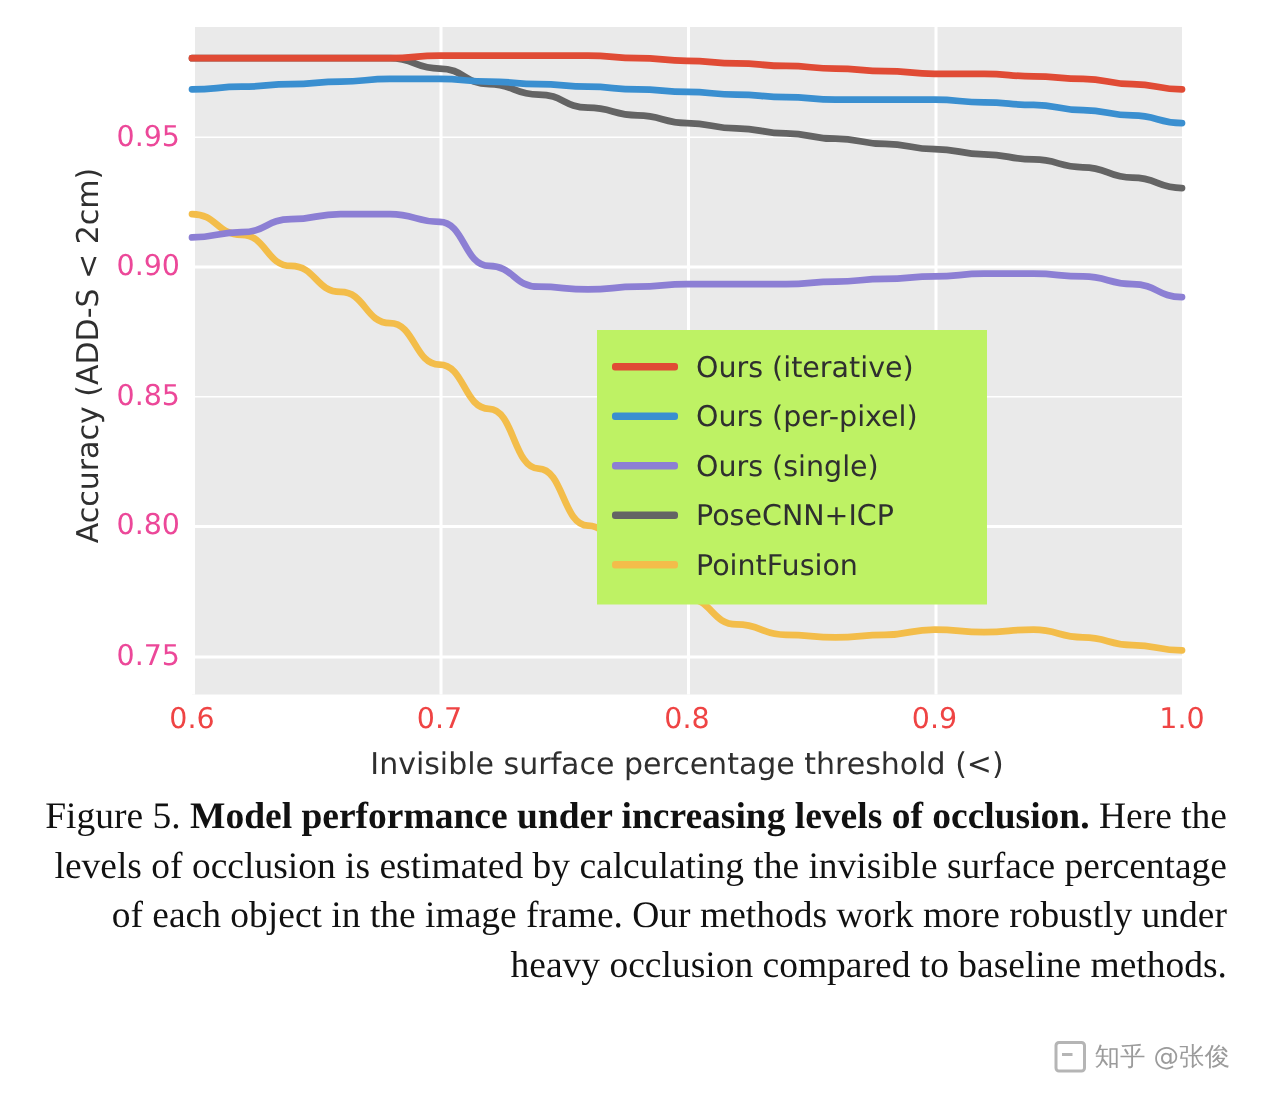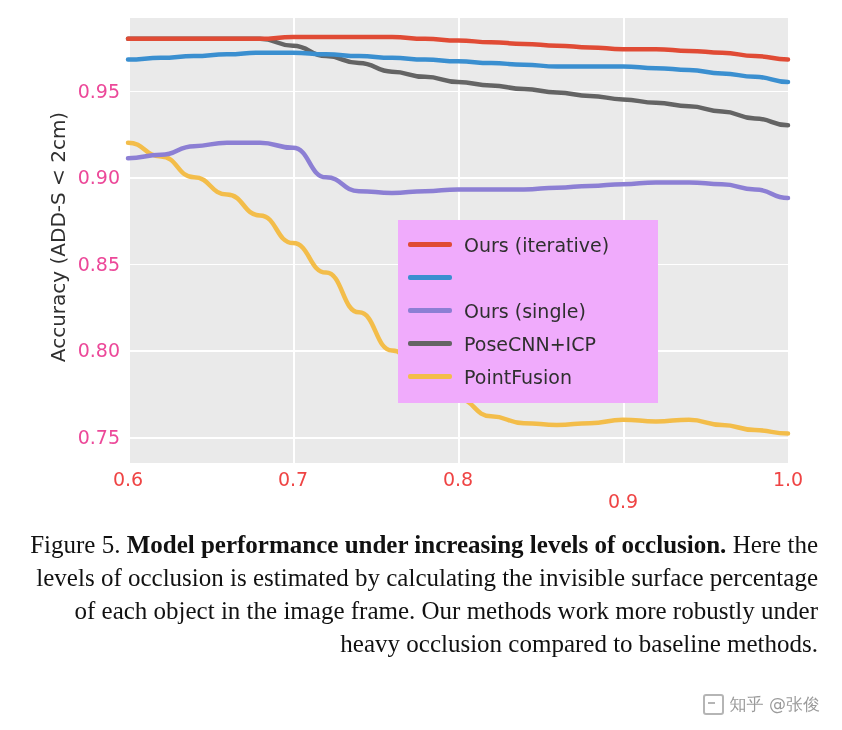--- a/index.html
+++ b/index.html
@@ -105,21 +105,21 @@
     font-size: 20px;
     color: #2f2f2f;
   }
 
   
   .legend {
     position: absolute;
     left: 398px;
     top: 220px;
     width: 260px;
-    background: #f0abfc;
+    background: #bef264;
     padding: 8px 10px 10px 10px;
     box-sizing: border-box;
   }
   .legend-row {
     display: flex;
     align-items: center;
     height: 33px;
   }
   .legend-swatch {
     width: 44px;
@@ -209,33 +209,35 @@
         <path d="M 0.00 140.25 C 16.50 140.25, 16.50 136.79, 33.00 136.79 C 49.50 136.79, 49.50 128.13, 66.00 128.13 C 82.50 128.13, 82.50 124.67, 99.00 124.67 C 115.50 124.67, 115.50 124.67, 132.00 124.67 C 148.50 124.67, 148.50 129.86, 165.00 129.86 C 181.50 129.86, 181.50 159.30, 198.00 159.30 C 214.50 159.30, 214.50 173.15, 231.00 173.15 C 247.50 173.15, 247.50 174.88, 264.00 174.88 C 280.50 174.88, 280.50 173.15, 297.00 173.15 C 313.50 173.15, 313.50 171.42, 330.00 171.42 C 346.50 171.42, 346.50 171.42, 363.00 171.42 C 379.50 171.42, 379.50 171.42, 396.00 171.42 C 412.50 171.42, 412.50 169.69, 429.00 169.69 C 445.50 169.69, 445.50 167.96, 462.00 167.96 C 478.50 167.96, 478.50 166.23, 495.00 166.23 C 511.50 166.23, 511.50 164.49, 528.00 164.49 C 544.50 164.49, 544.50 164.49, 561.00 164.49 C 577.50 164.49, 577.50 166.23, 594.00 166.23 C 610.50 166.23, 610.50 171.42, 627.00 171.42 C 643.50 171.42, 643.50 180.08, 660.00 180.08" fill="none" stroke="#8c7fd4" stroke-width="4.5" stroke-linecap="round" stroke-linejoin="round"></path>
         <path d="M 0.00 41.56 C 16.50 41.56, 16.50 39.82, 33.00 39.82 C 49.50 39.82, 49.50 38.09, 66.00 38.09 C 82.50 38.09, 82.50 36.36, 99.00 36.36 C 115.50 36.36, 115.50 34.63, 132.00 34.63 C 148.50 34.63, 148.50 34.63, 165.00 34.63 C 181.50 34.63, 181.50 36.36, 198.00 36.36 C 214.50 36.36, 214.50 38.09, 231.00 38.09 C 247.50 38.09, 247.50 39.82, 264.00 39.82 C 280.50 39.82, 280.50 41.56, 297.00 41.56 C 313.50 41.56, 313.50 43.29, 330.00 43.29 C 346.50 43.29, 346.50 45.02, 363.00 45.02 C 379.50 45.02, 379.50 46.75, 396.00 46.75 C 412.50 46.75, 412.50 48.48, 429.00 48.48 C 445.50 48.48, 445.50 48.48, 462.00 48.48 C 478.50 48.48, 478.50 48.48, 495.00 48.48 C 511.50 48.48, 511.50 50.21, 528.00 50.21 C 544.50 50.21, 544.50 51.95, 561.00 51.95 C 577.50 51.95, 577.50 55.41, 594.00 55.41 C 610.50 55.41, 610.50 58.87, 627.00 58.87 C 643.50 58.87, 643.50 64.07, 660.00 64.07" fill="none" stroke="#3a8fd0" stroke-width="4.5" stroke-linecap="round" stroke-linejoin="round"></path>
         <path d="M 0.00 20.78 C 16.50 20.78, 16.50 20.78, 33.00 20.78 C 49.50 20.78, 49.50 20.78, 66.00 20.78 C 82.50 20.78, 82.50 20.78, 99.00 20.78 C 115.50 20.78, 115.50 20.78, 132.00 20.78 C 148.50 20.78, 148.50 19.05, 165.00 19.05 C 181.50 19.05, 181.50 19.05, 198.00 19.05 C 214.50 19.05, 214.50 19.05, 231.00 19.05 C 247.50 19.05, 247.50 19.05, 264.00 19.05 C 280.50 19.05, 280.50 20.78, 297.00 20.78 C 313.50 20.78, 313.50 22.51, 330.00 22.51 C 346.50 22.51, 346.50 24.24, 363.00 24.24 C 379.50 24.24, 379.50 25.97, 396.00 25.97 C 412.50 25.97, 412.50 27.70, 429.00 27.70 C 445.50 27.70, 445.50 29.44, 462.00 29.44 C 478.50 29.44, 478.50 31.17, 495.00 31.17 C 511.50 31.17, 511.50 31.17, 528.00 31.17 C 544.50 31.17, 544.50 32.90, 561.00 32.90 C 577.50 32.90, 577.50 34.63, 594.00 34.63 C 610.50 34.63, 610.50 38.09, 627.00 38.09 C 643.50 38.09, 643.50 41.56, 660.00 41.56" fill="none" stroke="#e04b35" stroke-width="4.5" stroke-linecap="round" stroke-linejoin="round"></path>
       </svg>
   </div>
 
   <div class="xtick-row">
       <div class="xtick" style="left: 0px;">0.6</div>
       <div class="xtick" style="left: 165px;">0.7</div>
       <div class="xtick" style="left: 330px;">0.8</div>
-      <div class="xtick" style="left: 495px; margin-top: 22px;">0.9</div>
+      <div class="xtick" style="left: 495px;">0.9</div>
       <div class="xtick" style="left: 660px;">1.0</div>
     </div>
 
+  <div class="xlabel">Invisible surface percentage threshold (&lt;)</div>
   <div class="ylabel">Accuracy (ADD-S &lt; 2cm)</div>
 
   <div class="legend">
       <div class="legend-row">
         <span class="legend-swatch" style="background: rgb(224, 75, 53);"></span>
         <span class="legend-label">Ours (iterative)</span>
       </div>
       <div class="legend-row">
         <span class="legend-swatch" style="background: rgb(58, 143, 208);"></span>
+        <span class="legend-label">Ours (per-pixel)</span>
       </div>
       <div class="legend-row">
         <span class="legend-swatch" style="background: rgb(140, 127, 212);"></span>
         <span class="legend-label">Ours (single)</span>
       </div>
       <div class="legend-row">
         <span class="legend-swatch" style="background: rgb(100, 100, 100);"></span>
         <span class="legend-label">PoseCNN+ICP</span>
       </div>
       <div class="legend-row">

